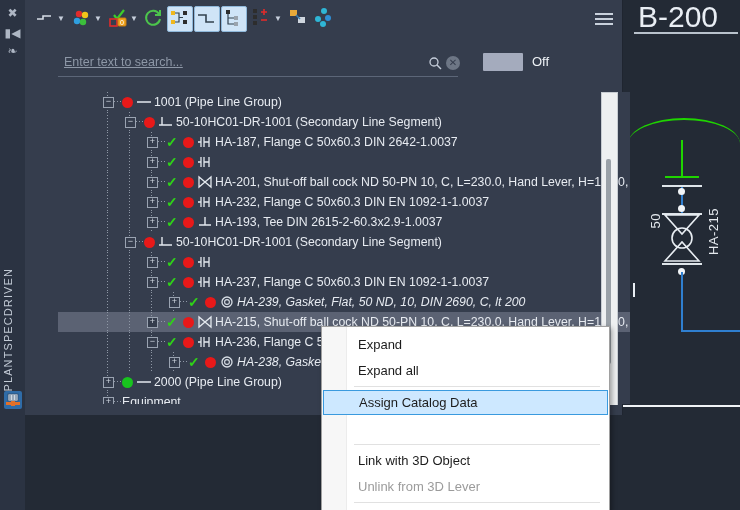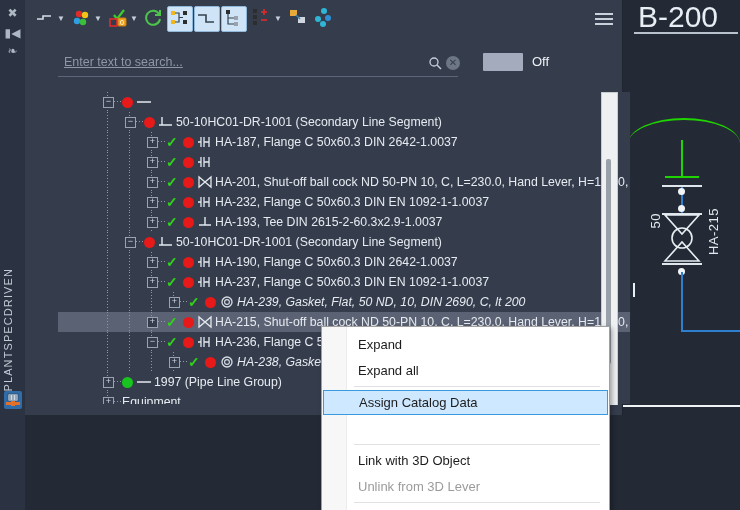--- a/index.html
+++ b/index.html
@@ -258,20 +258,21 @@
 
       <div class="tree" id="treeHost">
           <div class="trow">
             <div class="vline" style="left: 49px;"></div>
             <div class="tbox" style="left: 45px;">−</div>
             <div class="hdash" style="left: 56px;"></div>
             <div class="dot r" style="left: 64px;"></div>
             <div class="tico" style="left: 78px;"><svg width="16" height="14" viewBox="0 0 16 14">
                 <line x1="1" y1="7" x2="15" y2="7" stroke="#e4e9ef" stroke-width="1.5"></line>
               </svg></div>
+            <div class="tlabel" style="left: 96px;">1001 (Pipe Line Group)</div>
           </div>
           <div class="trow">
             <div class="vline" style="left: 49px;"></div>
             <div class="vline" style="left: 71px;"></div>
             <div class="tbox" style="left: 67px;">−</div>
             <div class="hdash" style="left: 78px;"></div>
             <div class="dot r" style="left: 86px;"></div>
             <div class="tico" style="left: 100px;"><svg width="16" height="14" viewBox="0 0 16 14">
                 <path d="M4 2 V10 M1 10 H14" fill="none" stroke="#e4e9ef" stroke-width="1.4"></path>
               </svg></div>
@@ -357,21 +358,20 @@
             <div class="vline" style="left: 49px;"></div>
             <div class="vline" style="left: 71px;"></div>
             <div class="vline" style="left: 93px;"></div>
             <div class="tbox" style="left: 89px;">+</div>
             <div class="hdash" style="left: 100px;"></div>
             <div class="chk" style="left: 108px;">✓</div>
             <div class="dot r" style="left: 125px;"></div>
             <div class="tico" style="left: 139px;"><svg width="16" height="14" viewBox="0 0 16 14">
                 <path d="M1 7 H4 M4 2 V12 M7 2 V12 M7 7 H12 M12 2 V12" fill="none" stroke="#e4e9ef" stroke-width="1.3"></path>
               </svg></div>
-            <div class="tlabel" style="left: 157px;">HA-190, Flange C 50x60.3 DIN 2642-1.0037</div>
           </div>
           <div class="trow">
             <div class="vline" style="left: 49px;"></div>
             <div class="vline" style="left: 71px;"></div>
             <div class="vline" style="left: 93px;"></div>
             <div class="tbox" style="left: 89px;">+</div>
             <div class="hdash" style="left: 100px;"></div>
             <div class="chk" style="left: 108px;">✓</div>
             <div class="dot r" style="left: 125px;"></div>
             <div class="tico" style="left: 139px;"><svg width="16" height="14" viewBox="0 0 16 14">
@@ -437,21 +437,21 @@
             <div class="tlabel" style="left: 179px;">HA-238, Gasket, Flat, 50 ND, 10, DIN 2690, C, lt 200</div>
           </div>
           <div class="trow">
             <div class="vline" style="left: 49px;"></div>
             <div class="tbox" style="left: 45px;">+</div>
             <div class="hdash" style="left: 56px;"></div>
             <div class="dot g" style="left: 64px;"></div>
             <div class="tico" style="left: 78px;"><svg width="16" height="14" viewBox="0 0 16 14">
                 <line x1="1" y1="7" x2="15" y2="7" stroke="#e4e9ef" stroke-width="1.5"></line>
               </svg></div>
-            <div class="tlabel" style="left: 96px;">1997 (Pipe Line Group)</div>
+            <div class="tlabel" style="left: 96px;">2000 (Pipe Line Group)</div>
           </div>
           <div class="trow">
             <div class="vline" style="left: 49px;"></div>
             <div class="tbox" style="left: 45px;">+</div>
             <div class="hdash" style="left: 56px;"></div>
             <div class="tlabel" style="left: 64px;">Equipment</div>
           </div>
         </div>
 
       <div class="sb">

